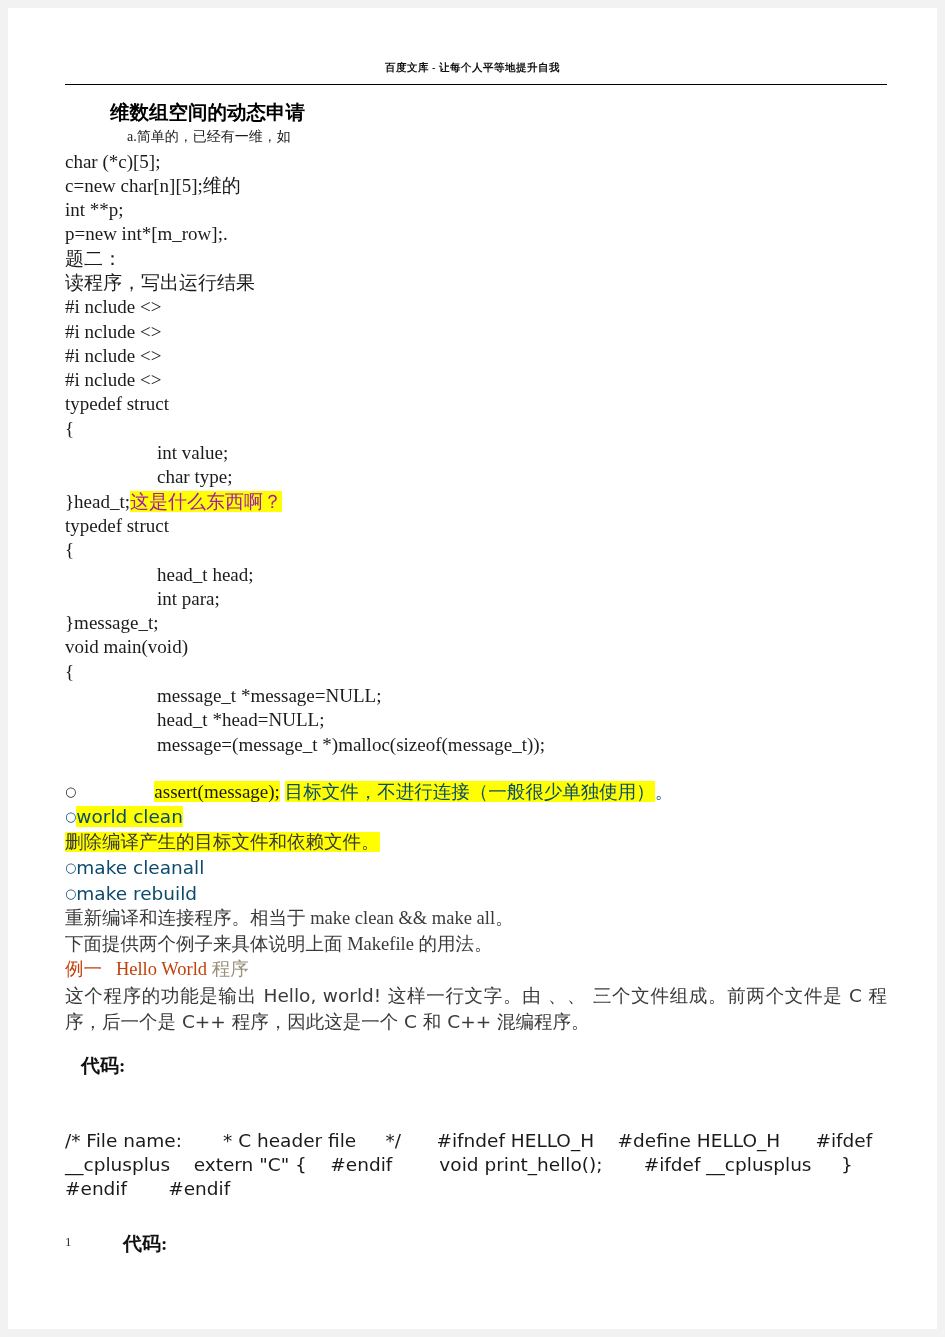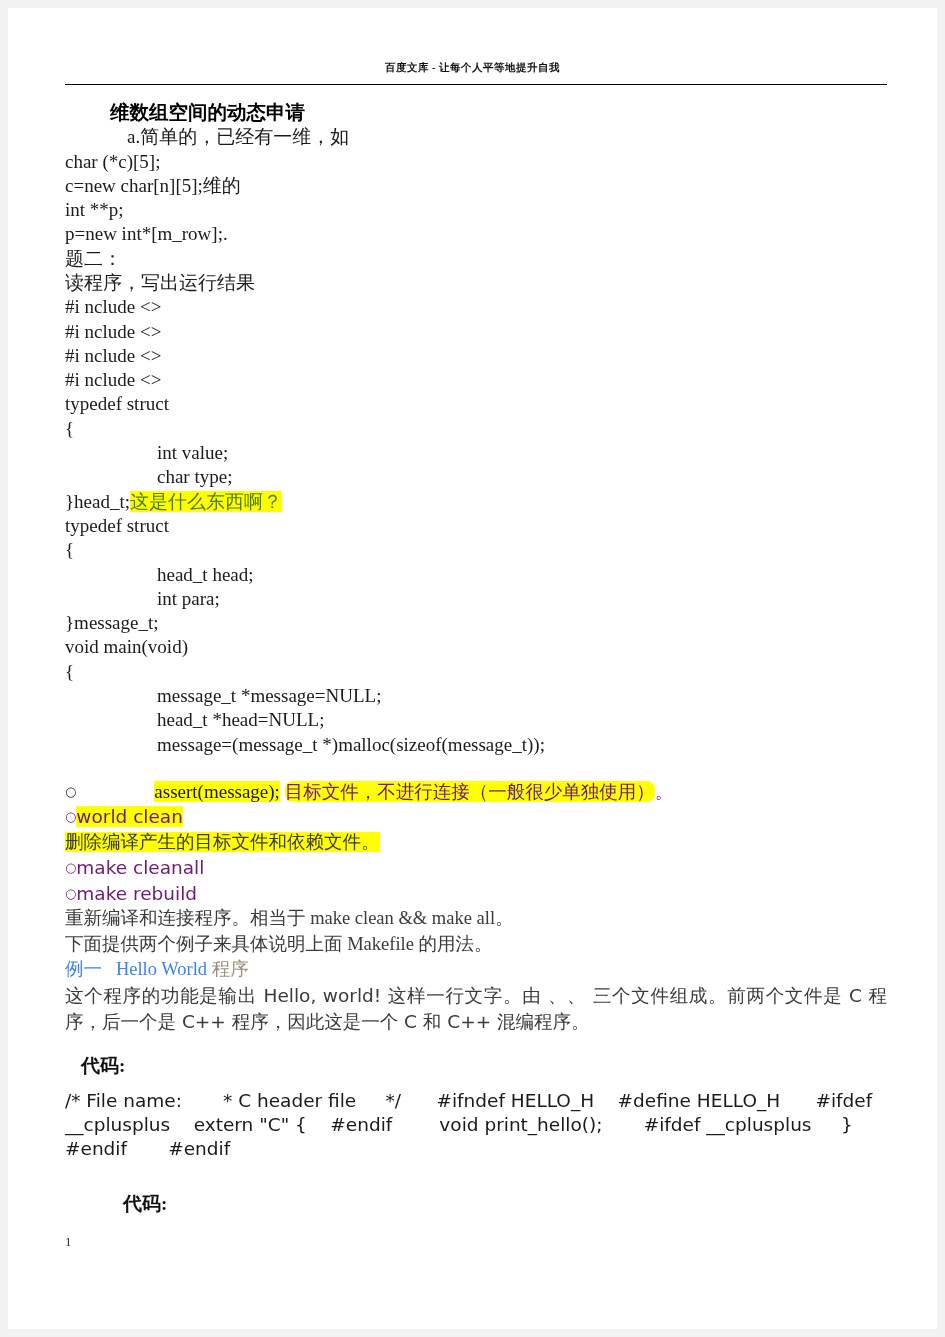--- a/index.html
+++ b/index.html
@@ -50,21 +50,21 @@
   }
   .content {
     position: absolute;
     left: 57px;
     top: 92px;
     width: 822px;
   }
 
   
   .ln {
-    font-size: 19px;
+    font-size: 14px;
     line-height: 24.5px;
     color: #1a1a1a;
     white-space: pre-wrap;
   }
   .serif   { font-family: "Liberation Serif", "DejaVu Serif", serif; }
 
   .title-cn {
     font-family: "Liberation Serif", "DejaVu Serif", serif;
     font-size: 19.5px;
     font-weight: bold;
@@ -81,45 +81,44 @@
   .code-serif {
     font-family: "Liberation Serif", "DejaVu Serif", serif;
     font-size: 19px;
     line-height: 24.3px;
     color: #1b1b1b;
   }
   .hl {
     background: #ffff00;
   }
   .blue {
-    color: #4d7c0f;
+    color: #a21caf;
   }
   .maroon {
-    color: #3b82f6;
+    color: #c2410c;
   }
   .tan {
     color: #9a8f7a;
   }
   .bullet {
     font-family: "DejaVu Sans", "Liberation Sans", sans-serif;
     font-size: 13px;
     vertical-align: 2px;
   }
   .sans-line {
     font-family: Liberation Serif, serif;
     font-size: 18.5px;
     line-height: 25.5px;
     color: #3a3a3a;
   }
   .sans-line-dark {
     font-family: "DejaVu Sans", "Liberation Sans", sans-serif;
     font-size: 18.5px;
     line-height: 25.5px;
-    color: #701a75;
-    border-radius: 8px;
+    color: #0c4a6e;
   }
   .para-justify {
     font-family: "DejaVu Sans", "Liberation Sans", sans-serif;
     font-size: 18.5px;
     line-height: 26px;
     color: #3a3a3a;
     text-align: justify;
   }
   .code-heading {
     font-family: "Liberation Serif", "DejaVu Serif", serif;
@@ -129,20 +128,21 @@
     line-height: 26px;
     margin-left: 16px;
   }
   .codeblock {
     font-family: "DejaVu Sans", "Liberation Sans", sans-serif;
     font-size: 18.5px;
     line-height: 24px;
     color: #1a1a1a;
     white-space: pre-wrap;
     word-break: break-word;
+    margin-top: 40px;
   }
   .spacer-10 { height: 10px; }
   .spacer-18 { height: 18px; }
   .spacer-22 { height: 22px; }
   .spacer-30 { height: 30px; }
   .pagenum {
     position: absolute;
     left: 57px;
     top: 1226px;
     font-family: "Liberation Serif", "DejaVu Serif", serif;

